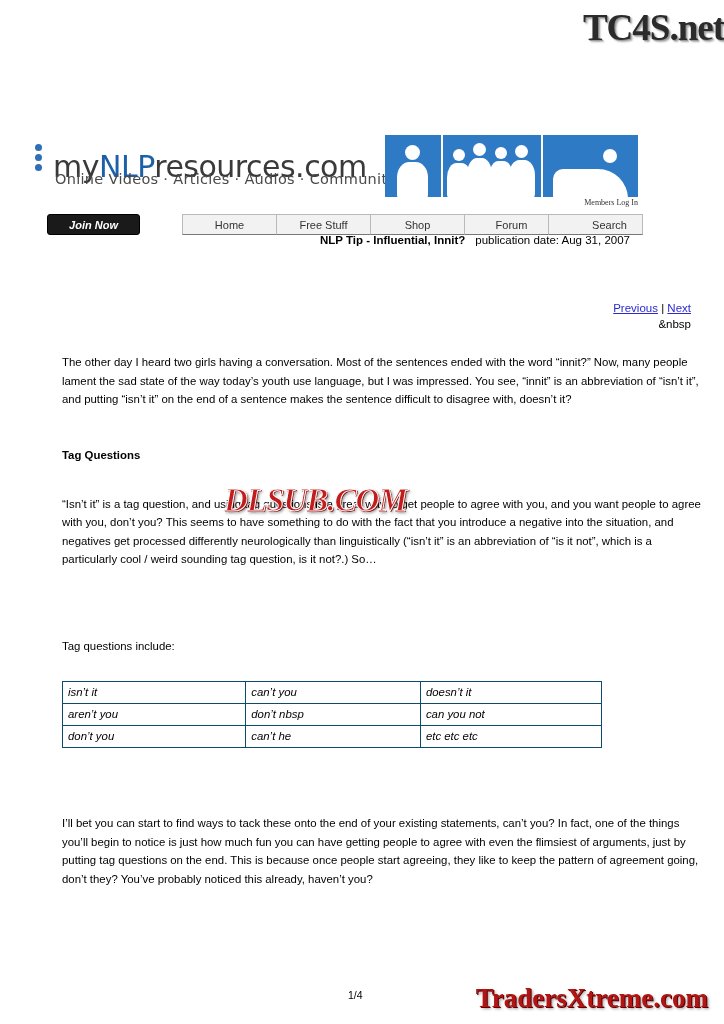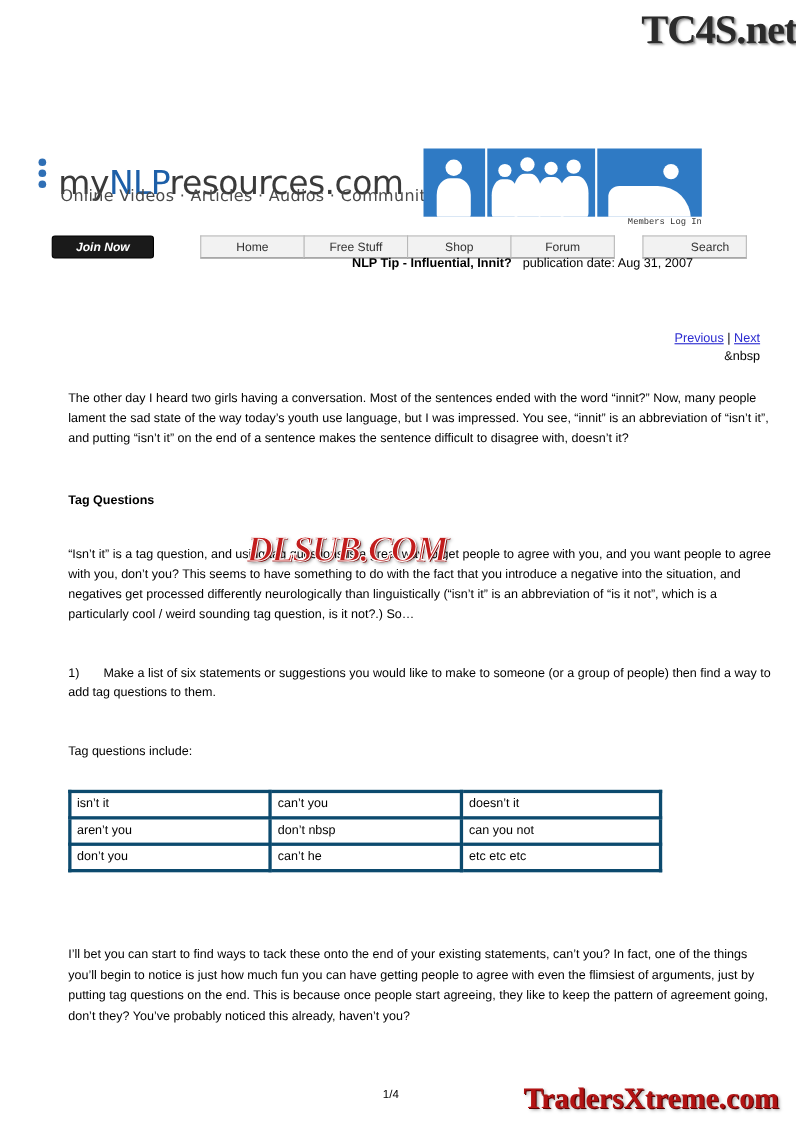--- a/index.html
+++ b/index.html
@@ -107,21 +107,21 @@
     position: absolute;
     background: #ffffff;
     border-radius: 50%;
   }
   .members-log {
     position: absolute;
     right: 0;
     top: 63px;
     font-size: 8px;
     color: #333;
-    font-family: Liberation Mono, monospace;
+    font-family: Liberation Serif, serif;
     padding-left: 44px;
   }
 
   
   .navbar {
     position: absolute;
     left: 0;
     top: 81px;
     width: 605px;
     height: 22px;
@@ -212,24 +212,25 @@
   }
   .numbered .num { display: inline-block; width: 32px; }
 
   
   table.tagtable {
     border-collapse: collapse;
     width: 540px;
     font-size: 11.4px;
   }
   table.tagtable td {
-    border: 3px solid #0c4a6e;
+    border: 1px solid #0c4a6e;
     padding: 2px 5px 3px 5px;
     height: 16px;
     vertical-align: middle;
+    font-style: italic;
   }
   table.tagtable td:nth-child(1) { width: 184px; }
   table.tagtable td:nth-child(2) { width: 175px; }
   table.tagtable td:nth-child(3) { width: 181px; }
 
   
   .dlsub {
     position: absolute;
     left: 224px;
     top: 482px;
@@ -304,21 +305,21 @@
     </div>
     <div class="members-log">Members Log In</div>
   </div>
 
   <div class="navbar">
     <div class="tab join" style="left:14px; width:93px;">Join Now</div>
     <div class="tab" style="left:149px; width:95px;">Home</div>
     <div class="tab" style="left:243px; width:95px;">Free Stuff</div>
     <div class="tab" style="left:337px; width:95px;">Shop</div>
     <div class="tab" style="left:431px; width:95px;">Forum</div>
-    <div class="tab" style="left:551px; width:95px;padding-left:28px;">Search</div>
+    <div class="tab" style="left:515px; width:95px;padding-left:28px;">Search</div>
   </div>
 </div>
 
 <div class="title-line">
   <span class="ttl">NLP Tip - Influential, Innit?</span><span class="pub">publication date: Aug 31, 2007</span>
 </div>
 
 <div class="prevnext">
   <a>Previous</a>
   <span class="sep">|</span>
@@ -333,23 +334,20 @@
   <div class="gap-40"></div>
 
   <h2 class="section">Tag Questions</h2>
 
   <div class="gap-34"></div>
 
   <p class="para">“Isn’t it” is a tag question, and using tag questions is a great way to get people to agree with you, and you want people to agree with you, don’t you? This seems to have something to do with the fact that you introduce a negative into the situation, and negatives get processed differently neurologically than linguistically (“isn’t it” is an abbreviation of “is it not”, which is a particularly cool / weird sounding tag question, is it not?.) So…</p>
 
   <div class="gap-34"></div>
 
-  <div class="numbered">
-    <span class="num">1)</span><span>Make a list of six statements or suggestions you would like to make to someone (or a group of people) then find a way to add tag questions to them.</span>
-  </div>
 
   <div class="gap-34"></div>
 
   <p class="para">Tag questions include:</p>
 
   <div class="gap-26"></div>
 
   <table class="tagtable">
     <tbody>
       <tr>

